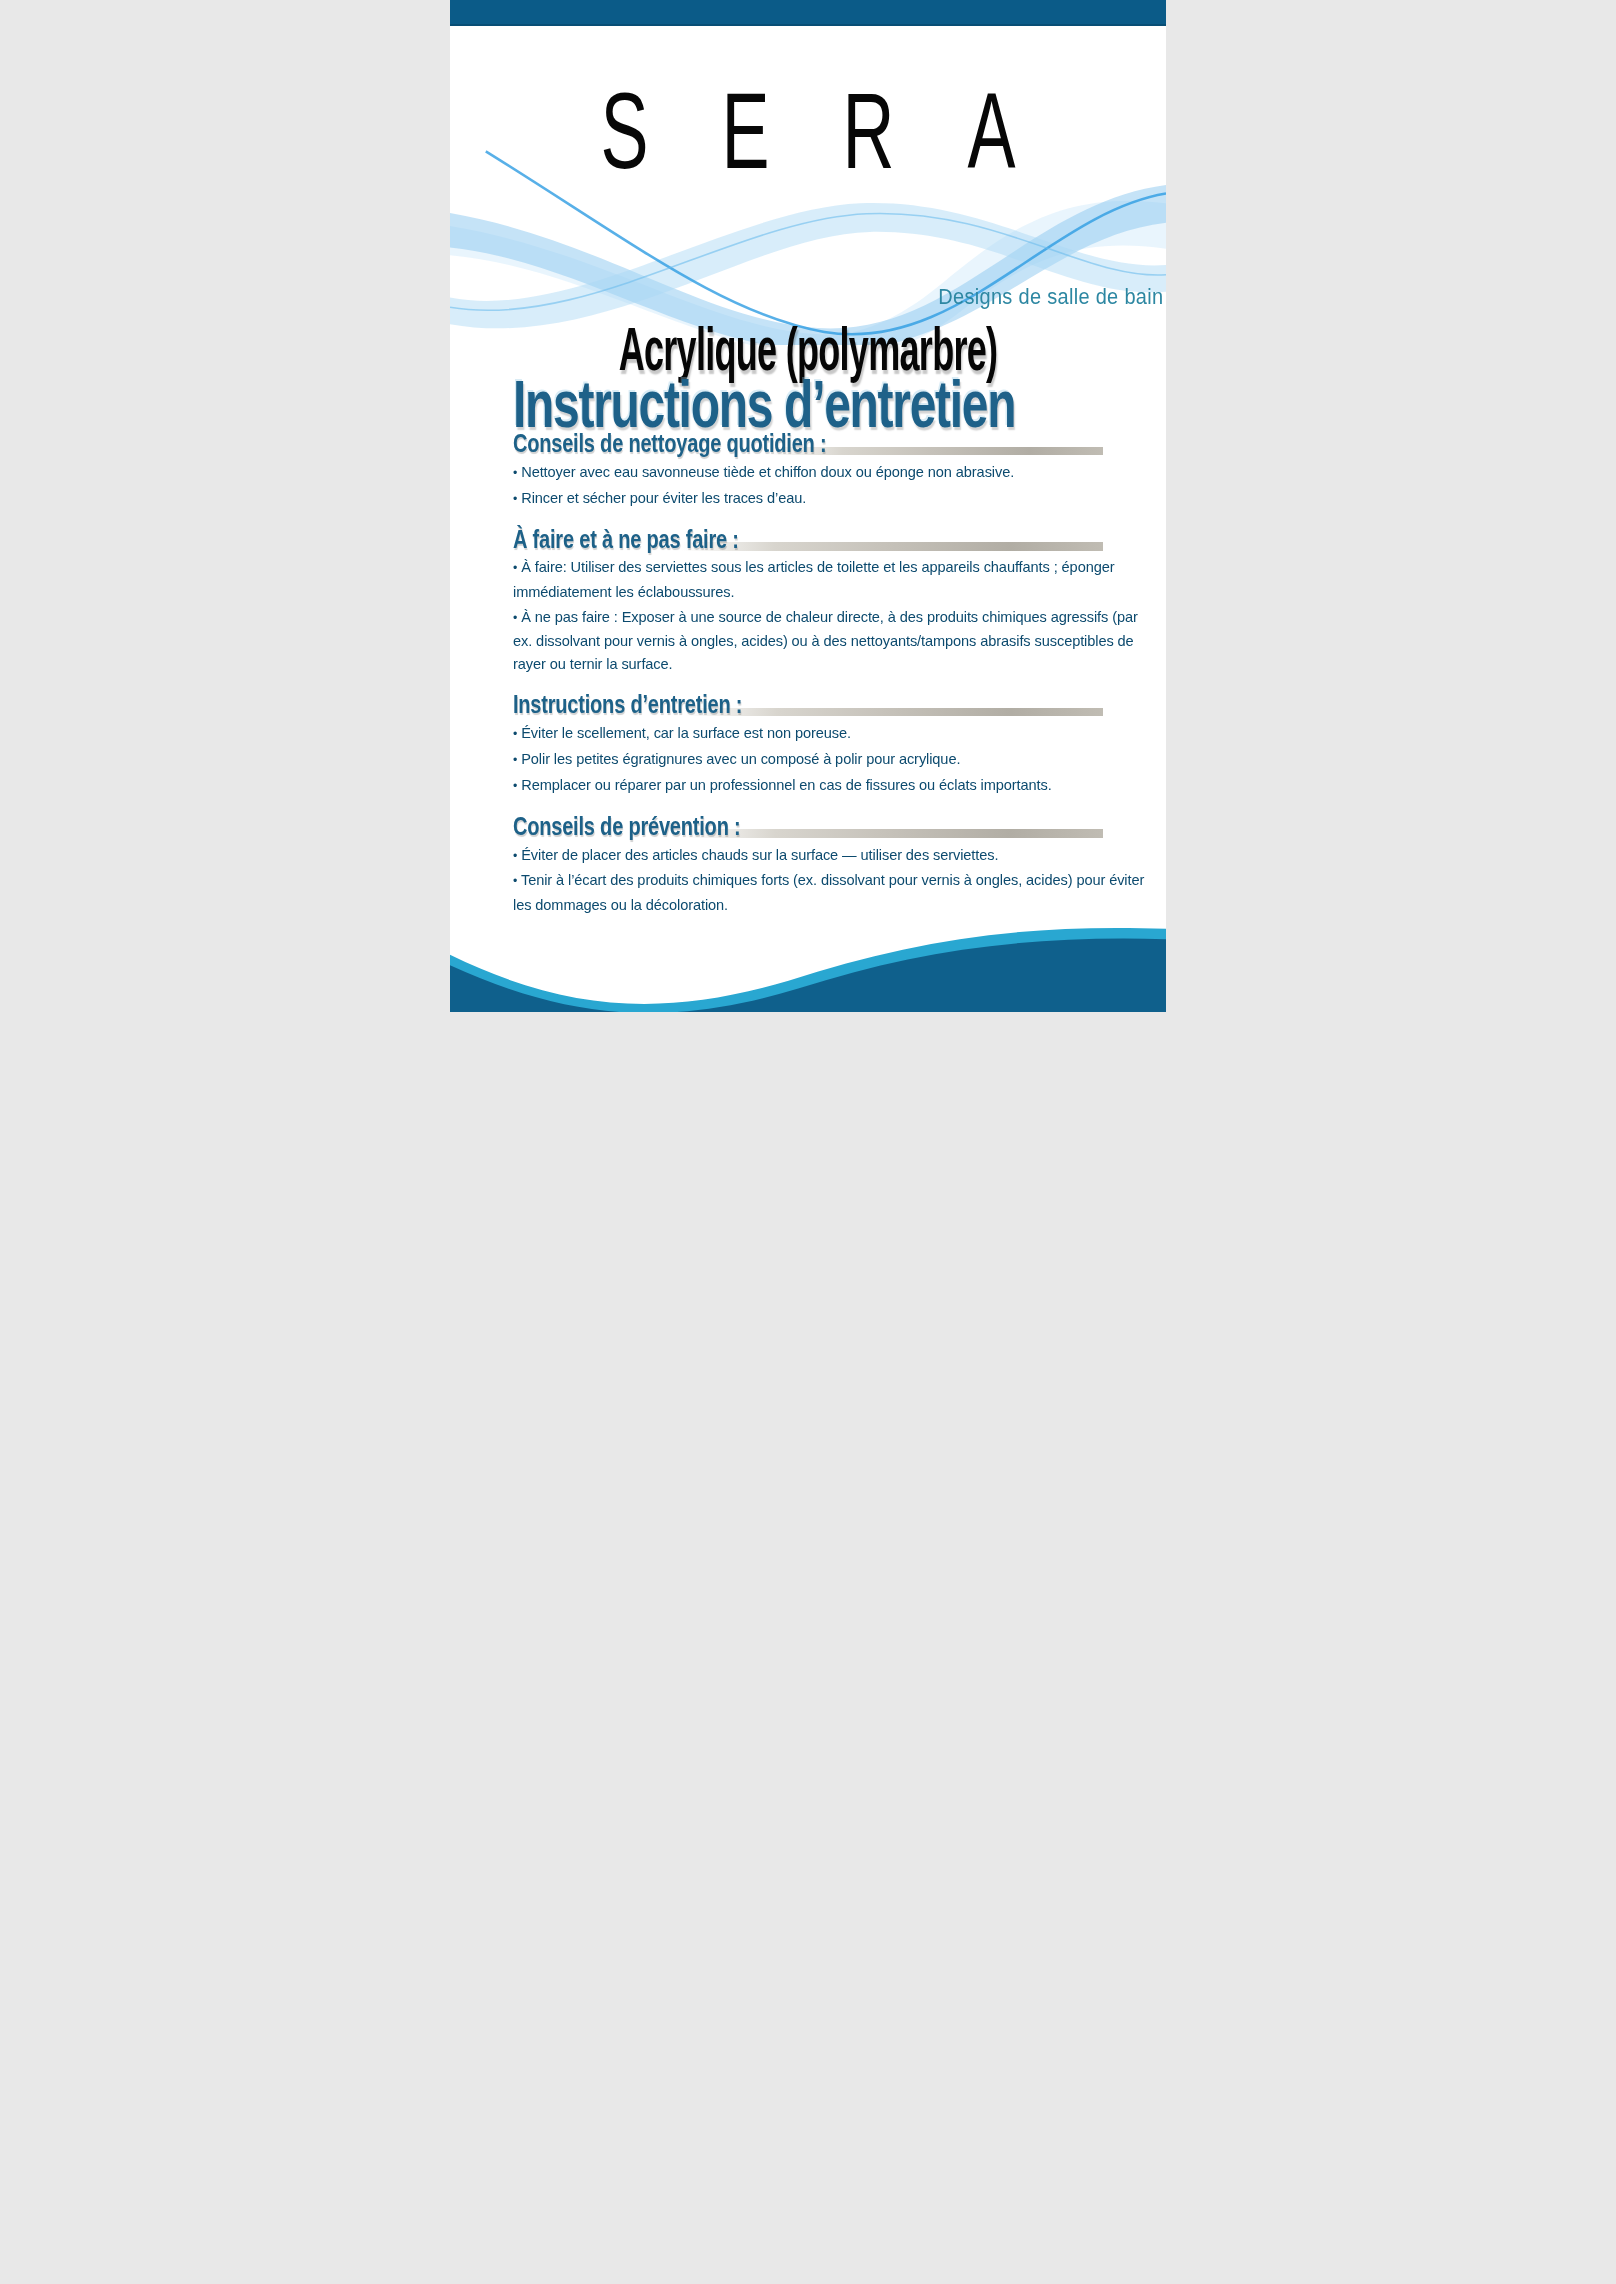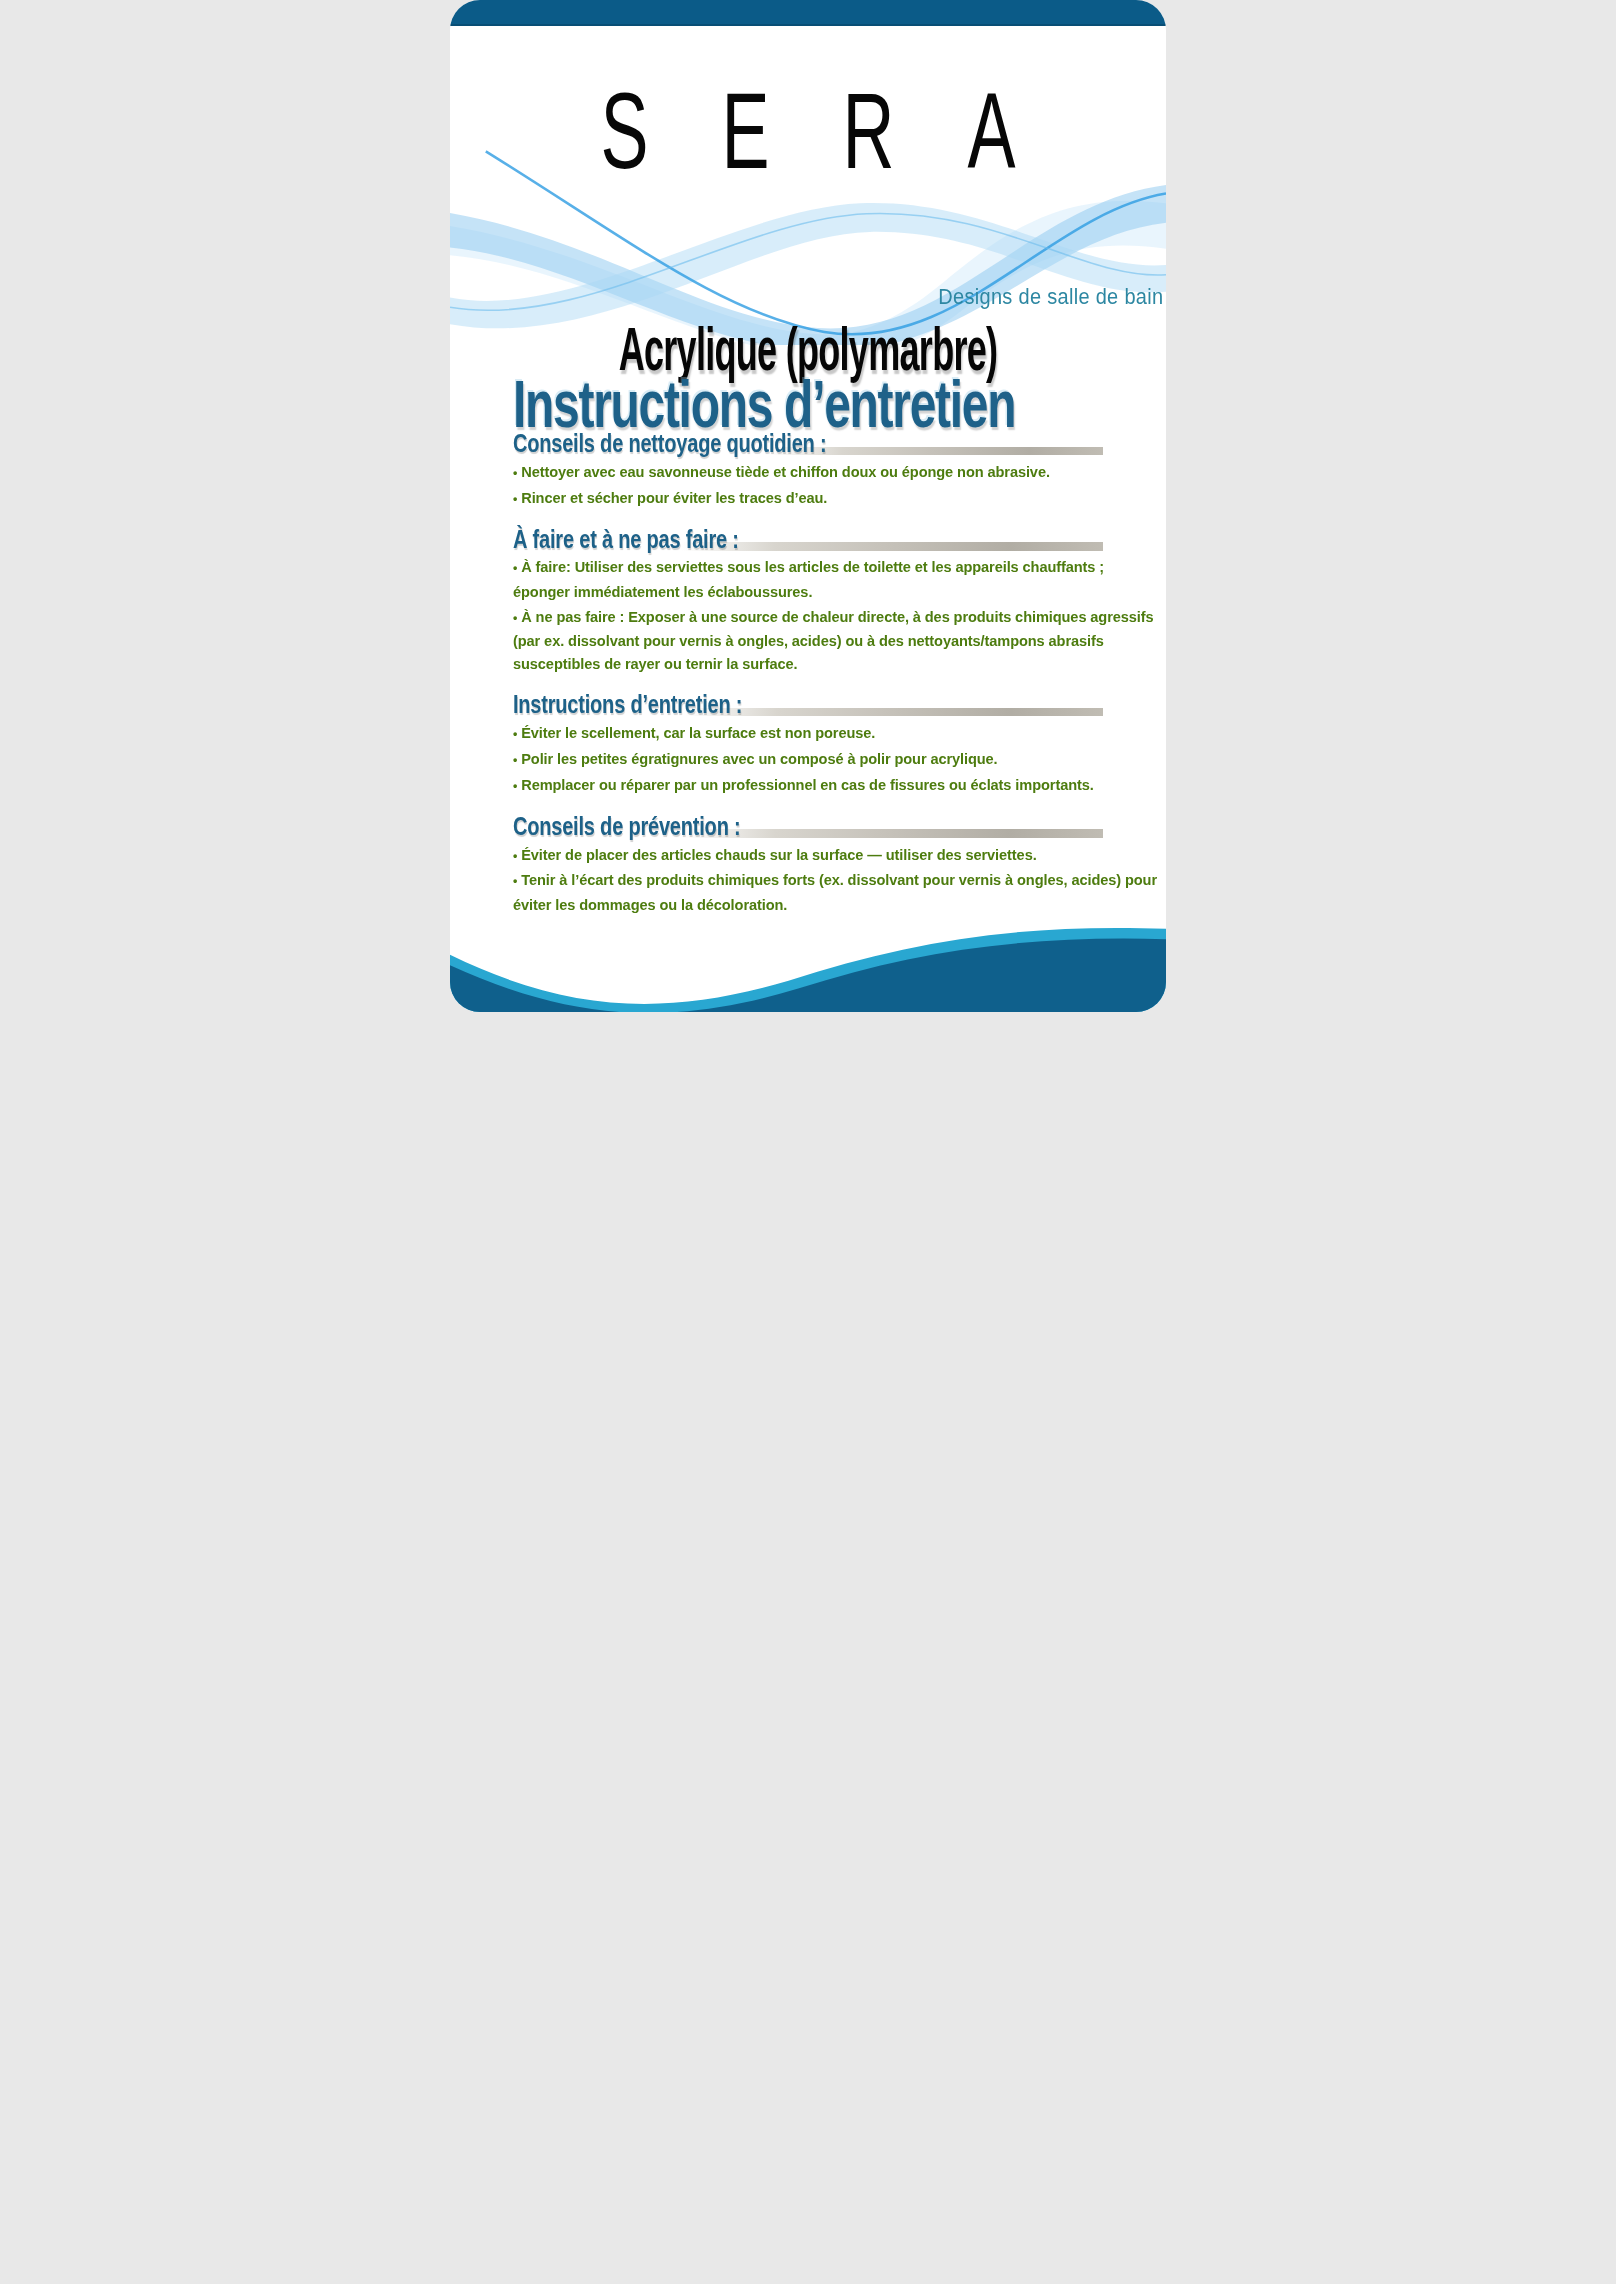--- a/index.html
+++ b/index.html
@@ -1,20 +1,19 @@
 <!DOCTYPE html>
 <html style="font-size:10.4px"><head>
 <meta charset="utf-8">
 <style>
   html,body{margin:0;padding:0;background:#e8e8e8;}
   .page{
     position:relative;width:716px;height:1012px;margin:0 auto;
     background:#ffffff;overflow:hidden;
     font-family:"Liberation Sans",sans-serif;
-    border-radius:30px;
   }
   
   .topbar{
     position:absolute;top:0;left:0;width:100%;height:24px;
     background:#0b5b88;border-bottom:2px solid rgba(0,40,60,.25);
   }
   
   .brand{
     position:absolute;top:76px;left:0;width:100%;
     text-align:center;color:#070707;
@@ -55,21 +54,21 @@
     transform:scaleY(1.28);transform-origin:left center;
     position:relative;z-index:1;
     text-shadow:0.7px 1.3px 0.7px rgba(0,0,0,.18);
   }
   .head-bar{
     flex:1;height:8.5px;margin-left:-57px;z-index:0;
     background:linear-gradient(90deg,rgba(205,201,192,0) 0%,#d8d5ce 22%,#c6c2ba 48%,#b1ada4 78%,#c0bcb3 100%);
   }
   .bullets{list-style:none;margin:0;padding:0;}
   .bullets li{
-    color:#4d7c0f;font-size:14.6px;letter-spacing:-0.1px;line-height:23.4px;margin:1.3px 0;font-weight:bold;
+    color:#0c4a6e;font-size:14.6px;letter-spacing:-0.1px;line-height:23.4px;margin:1.3px 0;
   }
   .dot{font-size:12.4px;}
   
   .footer-wave{position:absolute;left:0;bottom:0;width:716px;height:91px;pointer-events:none;}
 </style>
 </head>
 <body>
 
 <div class="page">
 

